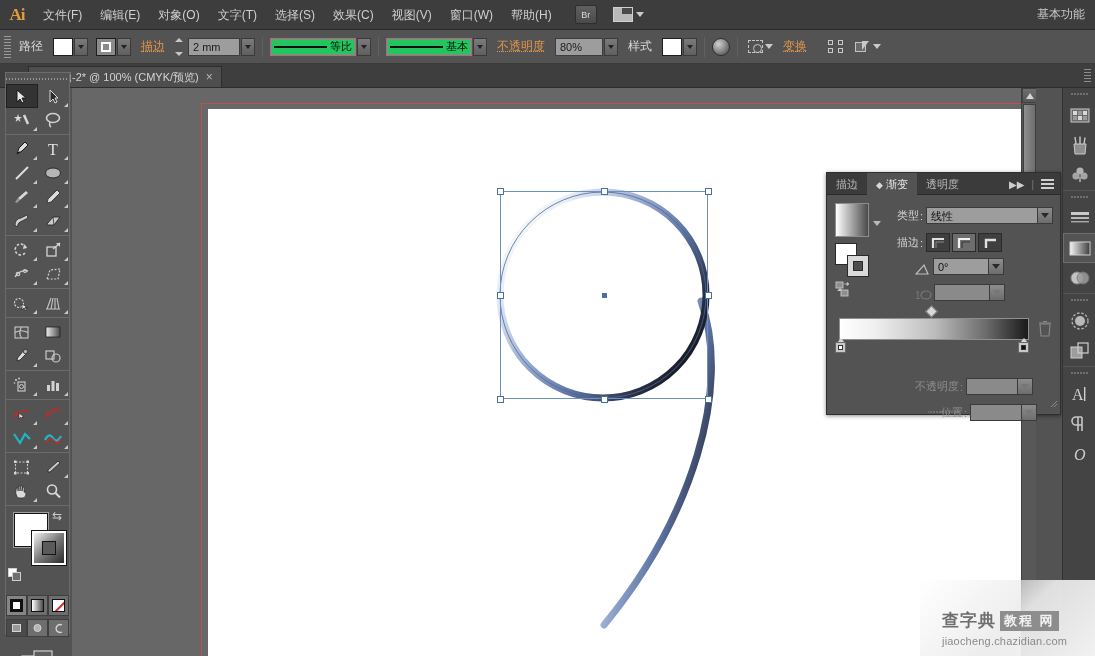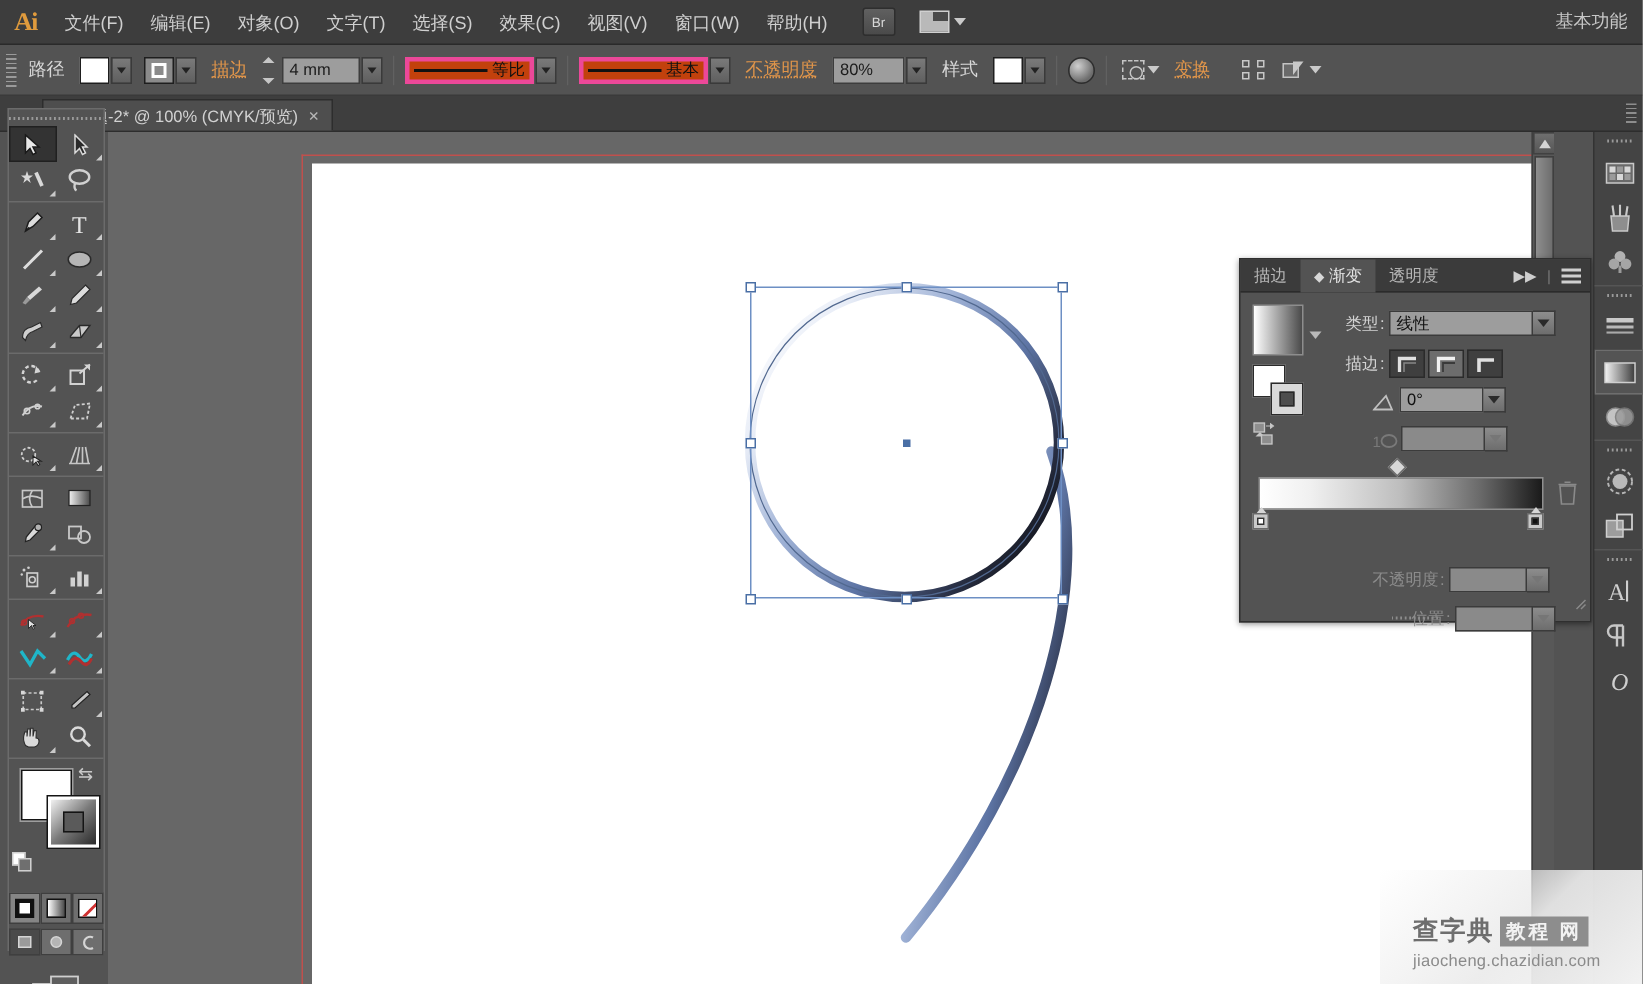--- a/index.html
+++ b/index.html
@@ -96,21 +96,21 @@
 
   .field {
     height: 18px; background: #9d9d9d; border: 1px solid #3d3d3d;
     font-size: 11px; color: #1c1c1c; line-height: 17px; padding: 0 4px; white-space: nowrap;
   }
   .field.w-stroke { width: 52px; }
   .field.w-opac { width: 48px; }
   .combo { display: flex; align-items: center; }
 
   .profile-box {
-    width: 86px; height: 18px; background: #c2410c; border: 3px solid #ec4899;
+    width: 86px; height: 18px; background: #22c55e; border: 1px solid #ec4899;
     display: flex; align-items: center; padding: 0 3px; gap: 3px;
   }
   .profile-line { flex: 1 1 auto; height: 2px; background: #111; }
   .profile-txt { font-size: 11px; color: #111; }
 
   .round-btn {
     width: 18px; height: 18px; border-radius: 50%;
     background: radial-gradient(circle at 35% 32%, #d0d0d0, #6c6c6c 70%);
     border: 1px solid #2e2e2e;
   }
@@ -478,21 +478,21 @@
         </div>
     </div>
 
     <div style="width:10px"></div>
     <div class="ctrl-label orange">描边</div>
     <div class="combo">
       <div class="spinner">
           <i class="up"></i>
           <i class="dn"></i>
         </div>
-      <div class="field w-stroke">4 mm</div>
+      <div class="field w-stroke">2 mm</div>
       <div class="mini-drop">
           <div class="caret-dn"></div>
         </div>
     </div>
 
     <div class="sep"></div>
     <div class="combo">
       <div class="profile-box">
         <div class="profile-line"></div>
         <div class="profile-txt">等比</div>
@@ -944,21 +944,21 @@
           <rect x="1" y="1" width="7" height="6" fill="#8e8e8e" stroke="#c6c6c6" stroke-width="0.9"></rect>
           <path d="M9 3 L12 3 M12 1.5 L14 3 L12 4.5 Z" fill="#c6c6c6" stroke="#c6c6c6" stroke-width="0.7"></path>
           <path d="M2 10 L5 7 L8 10 Z" fill="#c6c6c6"></path>
           <rect x="6" y="9" width="7" height="6" fill="#8e8e8e" stroke="#c6c6c6" stroke-width="0.9"></rect>
         </svg>
       </div>
 
       <div class="gp-row" style="left:70px; top:12px;">
         <span class="gp-lbl">类型</span>
         <span class="gp-lbl" style="margin:0 3px 0 1px;">:</span>
-        <span class="gp-field" style="width:96px;font-family:Liberation Serif, serif;">线性</span>
+        <span class="gp-field" style="width:112px;font-family:Liberation Serif, serif;">线性</span>
         <span class="gp-drop">
             <span class="caret-dn"></span>
           </span>
       </div>
 
       <div class="gp-row" style="left:70px; top:38px;">
         <span class="gp-lbl">描边</span>
         <span class="gp-lbl" style="margin:0 3px 0 1px;">:</span>
         <span class="strokebtns">
           <span class="sbtn">

